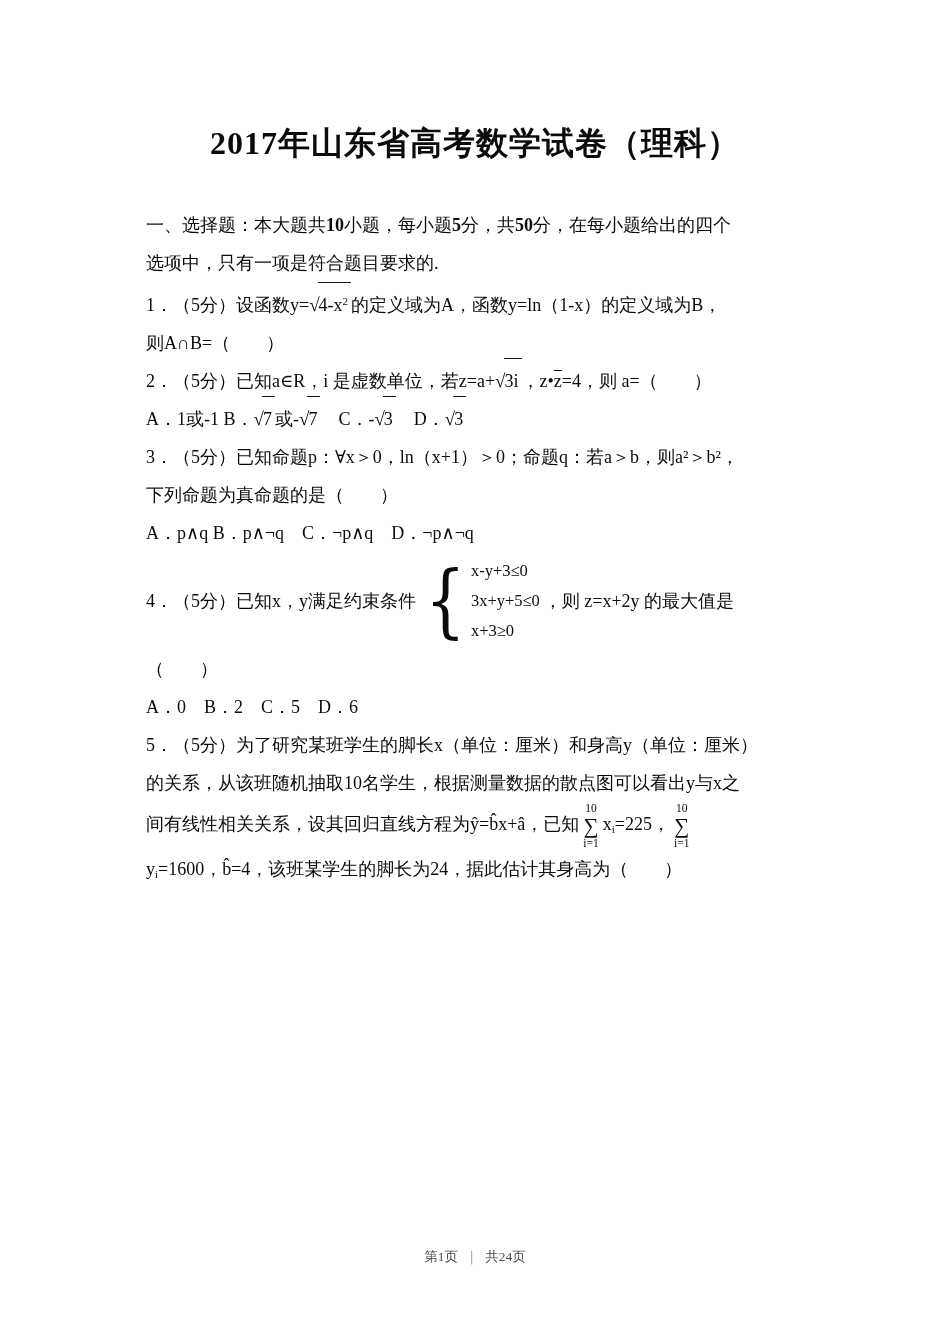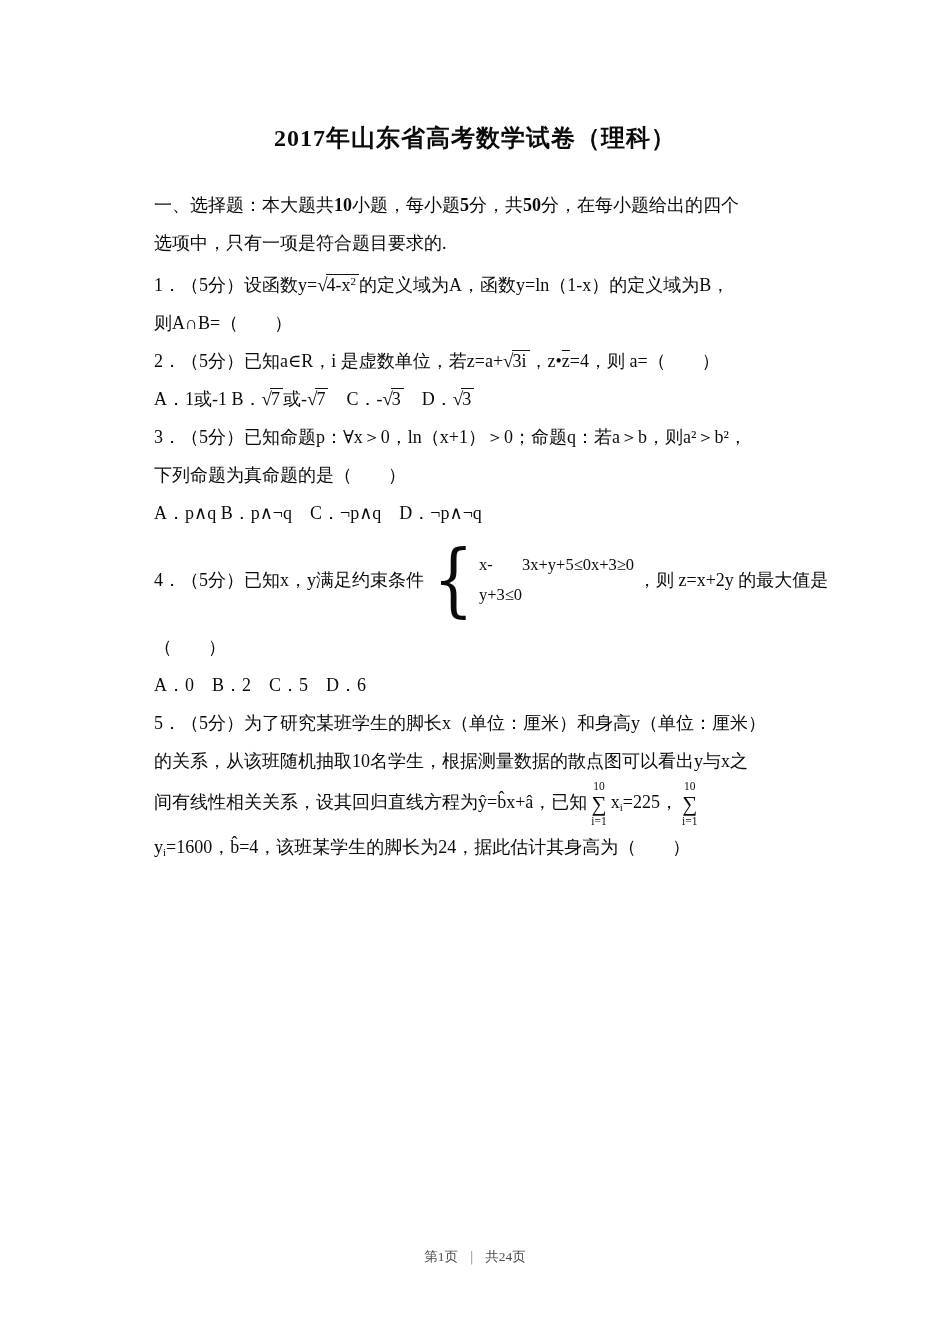--- a/index.html
+++ b/index.html
@@ -13,54 +13,53 @@
     font-family: "Liberation Serif", "DejaVu Serif", serif;
     color: #0b0b0b;
   }
   .title {
     position: absolute;
     top: 122px;
     left: 0;
     width: 100%;
     margin: 0;
     text-align: center;
-    font-size: 24px;
+    font-size: 32px;
     font-weight: bold;
     letter-spacing: 1px;
   }
   .content {
     position: absolute;
-    top: 186px;
+    top: 206px;
     left: 146px;
     width: 666px;
     font-size: 18px;
-    margin-left: 8px;
   }
   .para { margin: 0; line-height: 38px; }
   .bnum { font-weight: bold; }
   sup.msup { font-size: 11px; vertical-align: 6px; }
   sub.msub { font-size: 11px; vertical-align: -3px; }
   
   .sqrt { white-space: nowrap; }
   .sqrt-sign { display: inline-block; font-size: 19px; }
-  .sqrt-val { border-top: 1.4px solid #141414; padding: 0 3px 0 1px; margin-left: -2px; }
+  .sqrt-val { border-top: 1.4px solid #141414; padding: 12px 3px 0 1px; margin-left: -2px; }
   
   .conj { text-decoration: overline; }
   
   .cases-row { display: flex; align-items: center; line-height: 30px; margin: 4px 0; }
   .cases { display: inline-flex; align-items: center; margin: 0 4px; }
   .brace {
     font-family: "DejaVu Serif", serif;
     font-size: 80px;
     line-height: 88px;
     font-weight: 400;
     transform: scaleX(0.8);
     display: inline-block;
   }
-  .case-lines { display: inline-flex; flex-direction: row; font-size: 16.5px; line-height: 30px; }
+  .case-lines { display: inline-flex; flex-direction: column; font-size: 16.5px; line-height: 30px; }
   .case-lines span { display: block; text-align: left; }
   .nowrap { white-space: nowrap; }
   
   .sum {
     display: inline-flex;
     flex-direction: column;
     align-items: center;
     line-height: 1;
     vertical-align: middle;
     margin: 0 4px;

